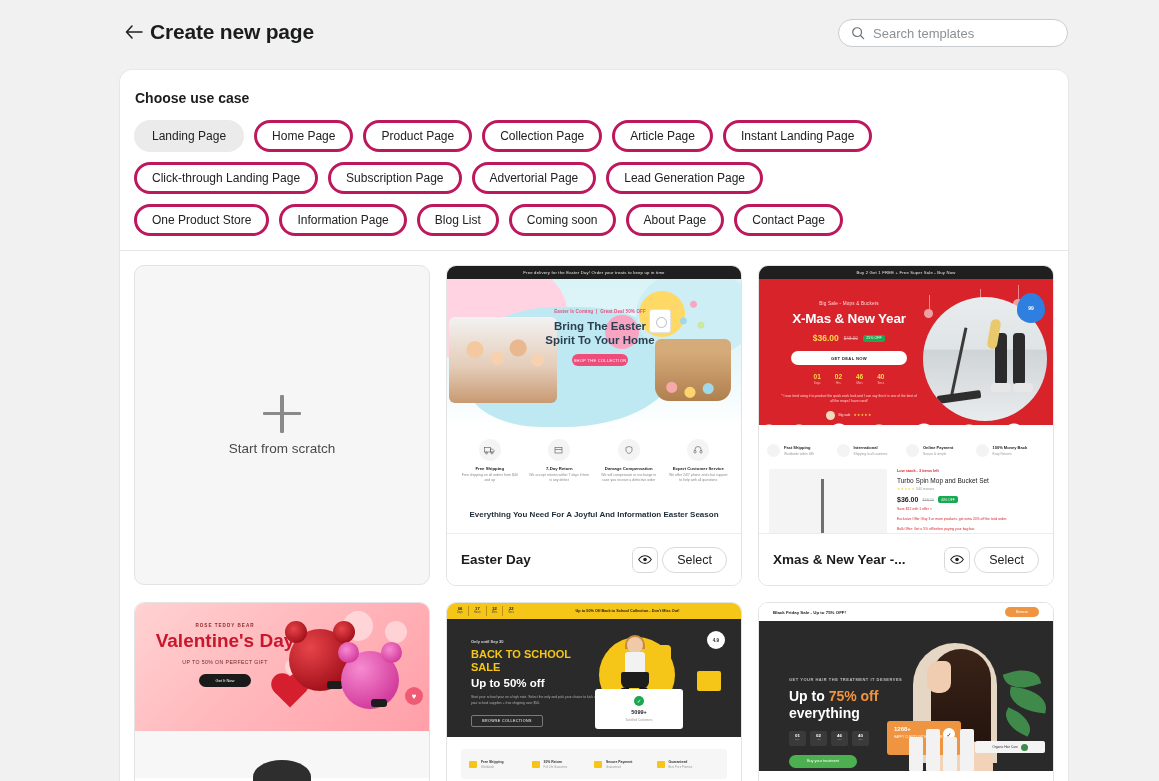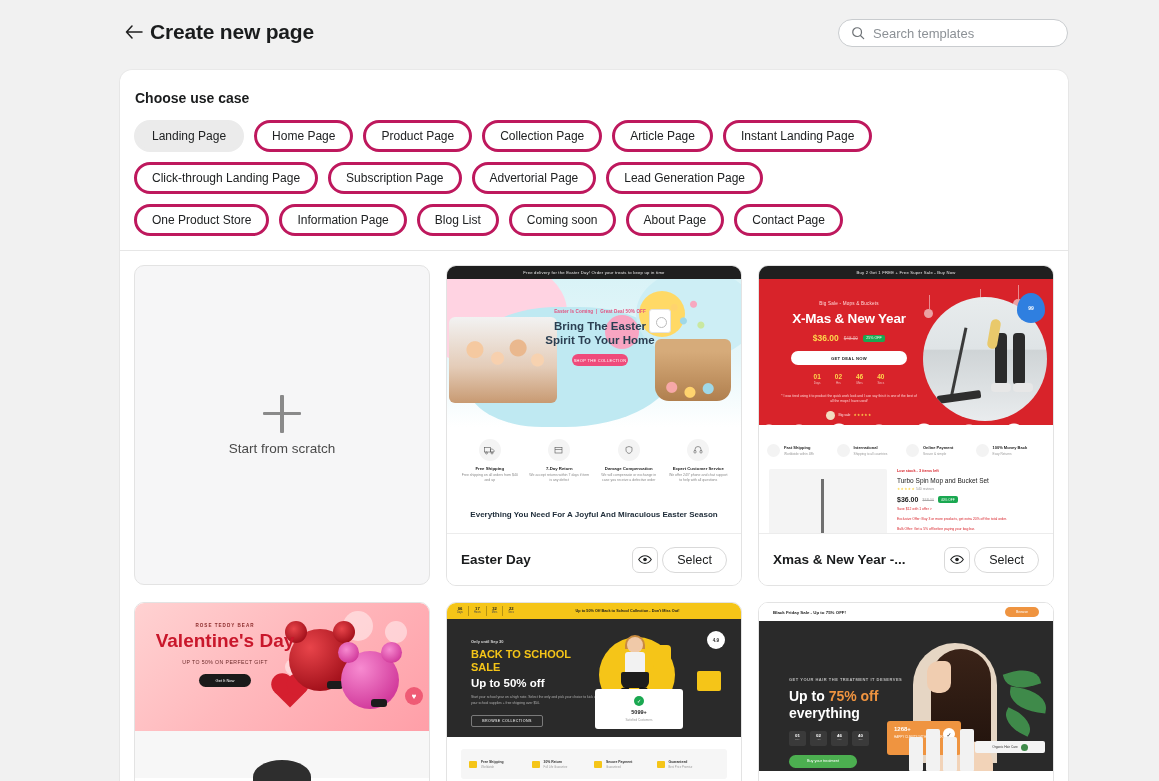--- a/index.html
+++ b/index.html
@@ -566,21 +566,21 @@
                 <svg width="10" height="10" viewBox="0 0 20 20">
                     <path d="M4 12V9a6 6 0 0112 0v3" fill="none" stroke="#555" stroke-width="1.2"></path>
                     <rect x="2" y="11" width="4" height="5" rx="1.5" fill="none" stroke="#555" stroke-width="1.2"></rect>
                     <rect x="14" y="11" width="4" height="5" rx="1.5" fill="none" stroke="#555" stroke-width="1.2"></rect>
                   </svg>
               </div>
               <div class="e-ft">Expert Customer Service</div>
               <div class="e-fd">We offer 24/7 phone and chat support to help with all questions</div>
             </div>
           </div>
-          <div class="e-bottom">Everything You Need For A Joyful And Miraculous Easter Season</div>
+          <div class="e-bottom">Everything You Need For A Joyful And Information Easter Season</div>
         </div>
       </div>
       <div class="card-footer">
         <div class="card-name">Easter Day</div>
         <div class="eye-btn">
           <svg width="14" height="11" viewBox="0 0 20 14">
             <path d="M1 7s3.5-5.5 9-5.5S19 7 19 7s-3.5 5.5-9 5.5S1 7 1 7z" fill="none" stroke="#202223" stroke-width="1.5"></path>
             <circle cx="10" cy="7" r="2.6" fill="#202223"></circle>
           </svg>
         </div>

